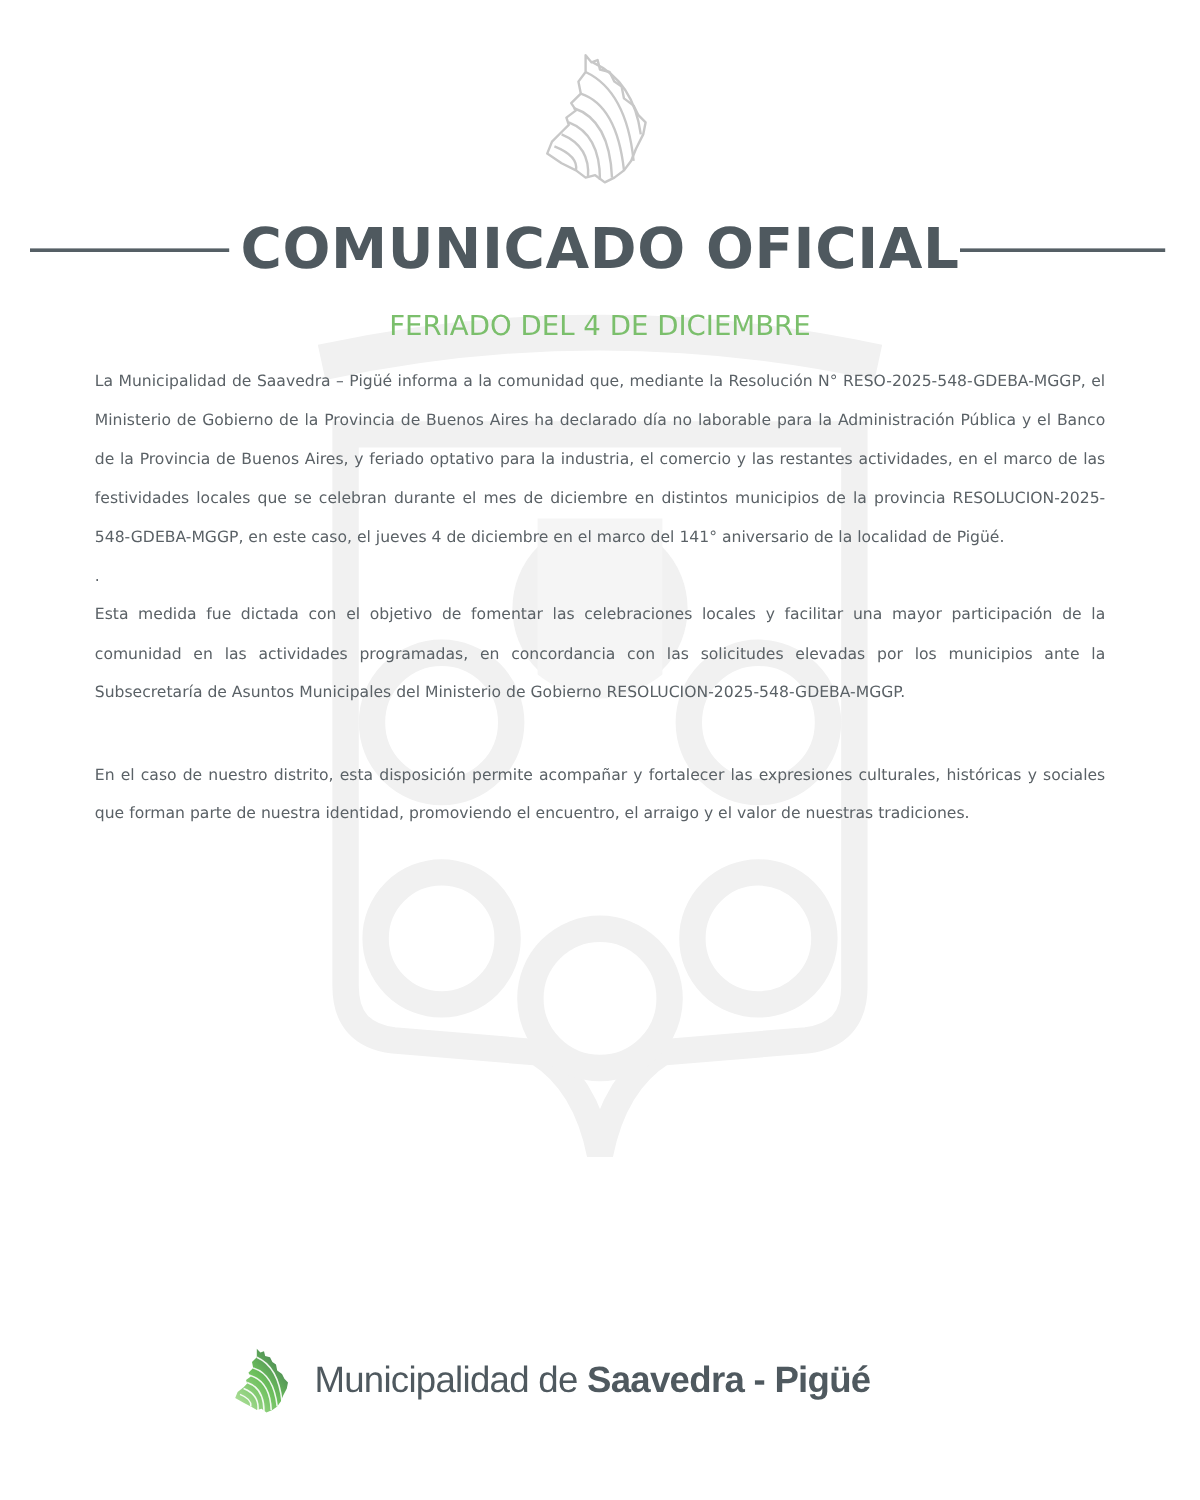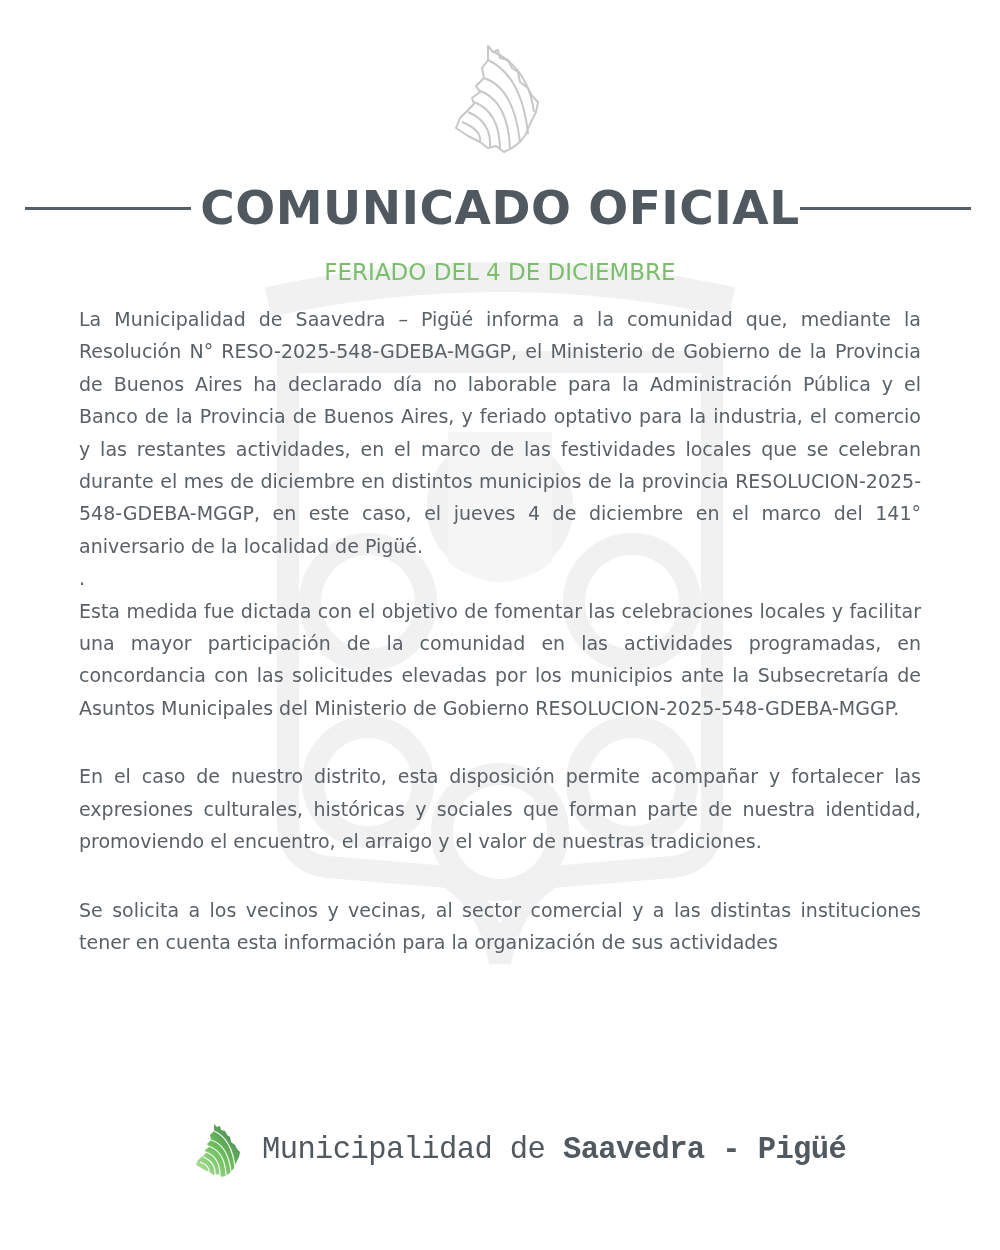--- a/index.html
+++ b/index.html
@@ -18,30 +18,30 @@
     font-family: "DejaVu Sans", sans-serif; font-weight: bold; font-size: 47px; line-height: 64px;
     color: #4f595f; letter-spacing: 0.5px; white-space: nowrap;
   }
   .subtitle {
     position: absolute; left: 0; width: 1000px; top: 256px; text-align: center;
     font-family: "DejaVu Sans", sans-serif; font-size: 23px; line-height: 32px; color: #7bbf6c;
     z-index: 1; white-space: nowrap;
   }
   .body-text {
     position: absolute; left: 79px; width: 842px; top: 303px; z-index: 1;
-    font-family: "DejaVu Sans", sans-serif; font-size: 19px; line-height: 32.4px;
+    font-family: "DejaVu Sans", sans-serif; font-size: 13px; line-height: 32.4px;
     color: #5a6166; text-align: justify; hyphens: none;
   }
   .body-text p { margin: 0; }
   .body-text p.gap { margin-top: 36px; }
   .footer { position: absolute; left: 190px; top: 1118px; height: 64px; width: 620px; z-index: 1; }
   .footer-icon { position: absolute; left: 2px; top: 2px; width: 54px; height: 60px; }
   .footer-text {
     position: absolute; left: 72px; top: 10px; white-space: nowrap;
-    font-family: Liberation Mono, monospace; font-size: 30.5px; line-height: 44px; color: #4f595f;
+    font-family: Liberation Sans, sans-serif; font-size: 30.5px; line-height: 44px; color: #4f595f;
     letter-spacing: -0.6px;
   }
   .footer-text .bold { font-weight: bold; }
 </style>
 </head>
 <body>
 
 <svg class="watermark" viewBox="0 0 504 720">
   <g fill="none" stroke="#f1f1f1" stroke-width="22">
     <path d="M20 40 Q252 -10 484 40" stroke-width="30"></path>
@@ -75,21 +75,20 @@
   <div class="rule right"></div>
 </div>
 
 <div class="subtitle">FERIADO DEL 4 DE DICIEMBRE</div>
 
 <div class="body-text">
   <p>La Municipalidad de Saavedra – Pigüé informa a la comunidad que, mediante la Resolución N° RESO-2025-548-GDEBA-MGGP, el Ministerio de Gobierno de la Provincia de Buenos Aires ha declarado día no laborable para la Administración Pública y el Banco de la Provincia de Buenos Aires, y feriado optativo para la industria, el comercio y las restantes actividades, en el marco de las festividades locales que se celebran durante el mes de diciembre en distintos municipios de la provincia RESOLUCION-2025-548-GDEBA-MGGP, en este caso, el jueves 4 de diciembre en el marco del 141° aniversario de la localidad de Pigüé.</p>
   <p>.</p>
   <p>Esta medida fue dictada con el objetivo de fomentar las celebraciones locales y facilitar una mayor participación de la comunidad en las actividades programadas, en concordancia con las solicitudes elevadas por los municipios ante la Subsecretaría de Asuntos Municipales del Ministerio de Gobierno RESOLUCION-2025-548-GDEBA-MGGP.</p>
   <p class="gap">En el caso de nuestro distrito, esta disposición permite acompañar y fortalecer las expresiones culturales, históricas y sociales que forman parte de nuestra identidad, promoviendo el encuentro, el arraigo y el valor de nuestras tradiciones.</p>
-  <p class="gap">Se solicita a los vecinos y vecinas, al sector comercial y a las distintas instituciones tener en cuenta esta información para la organización de sus actividades</p>
 </div>
 
 <div class="footer">
   <svg class="footer-icon" viewBox="0 0 54 60">
     <defs>
       <linearGradient id="fg" x1="0" y1="1" x2="1" y2="0">
         <stop offset="0" stop-color="#b9e4a4"></stop>
         <stop offset="0.5" stop-color="#6cbf5c"></stop>
         <stop offset="1" stop-color="#3e6e52"></stop>
       </linearGradient>

